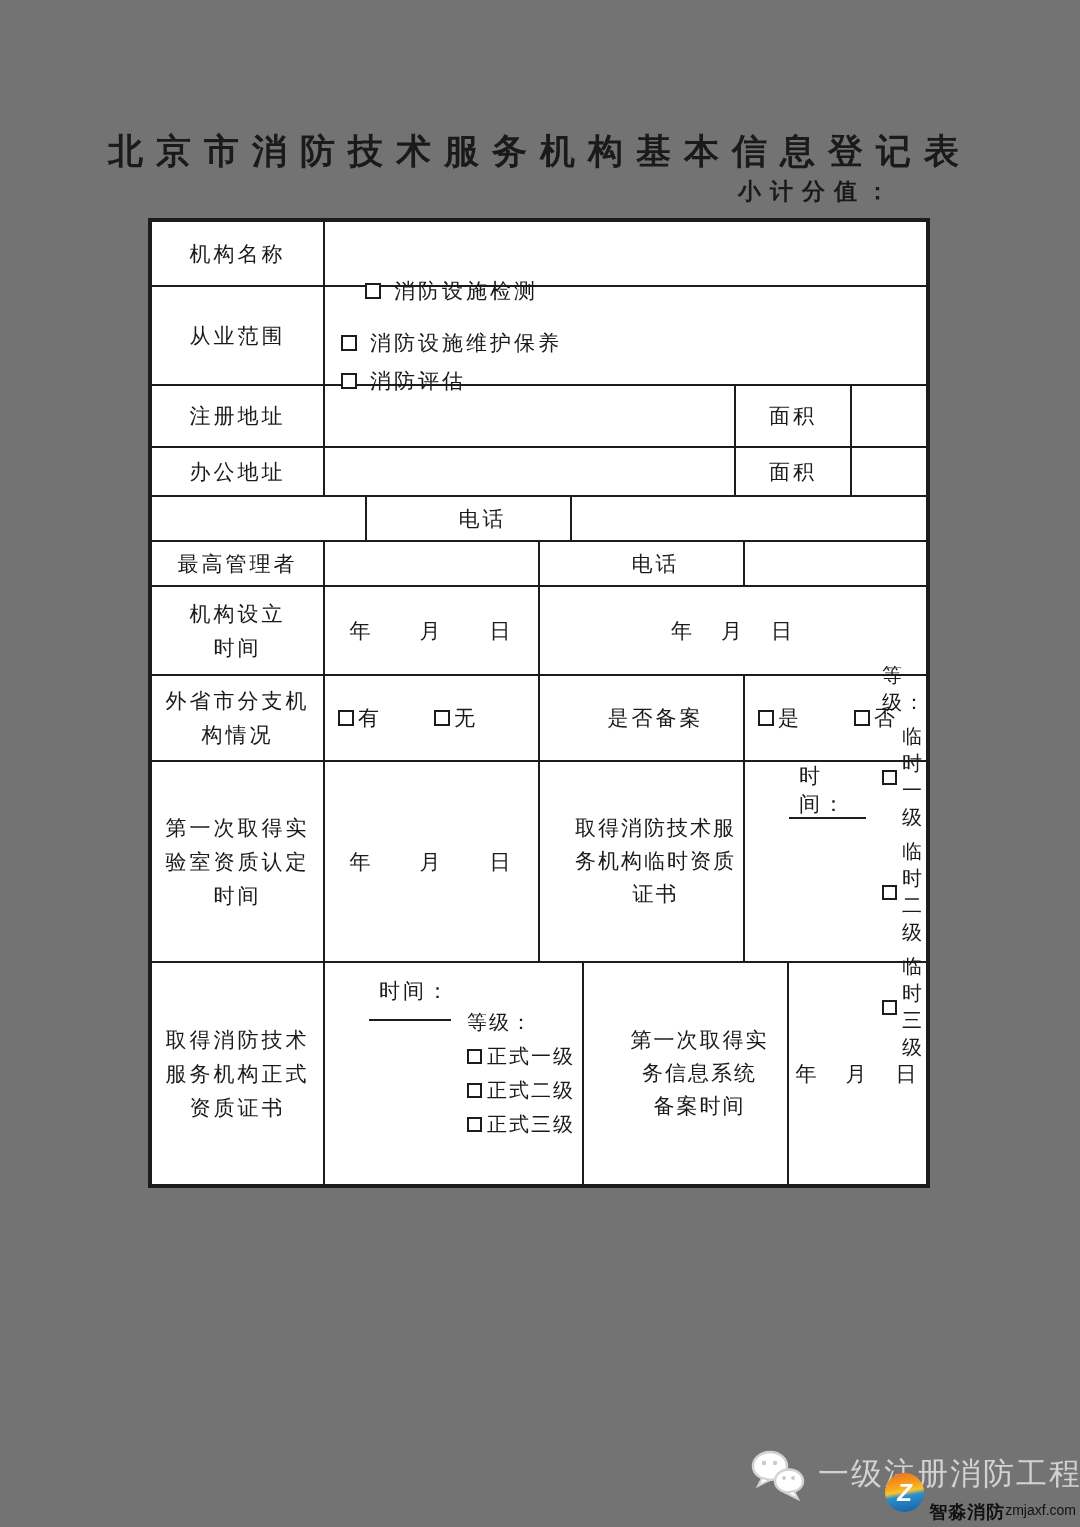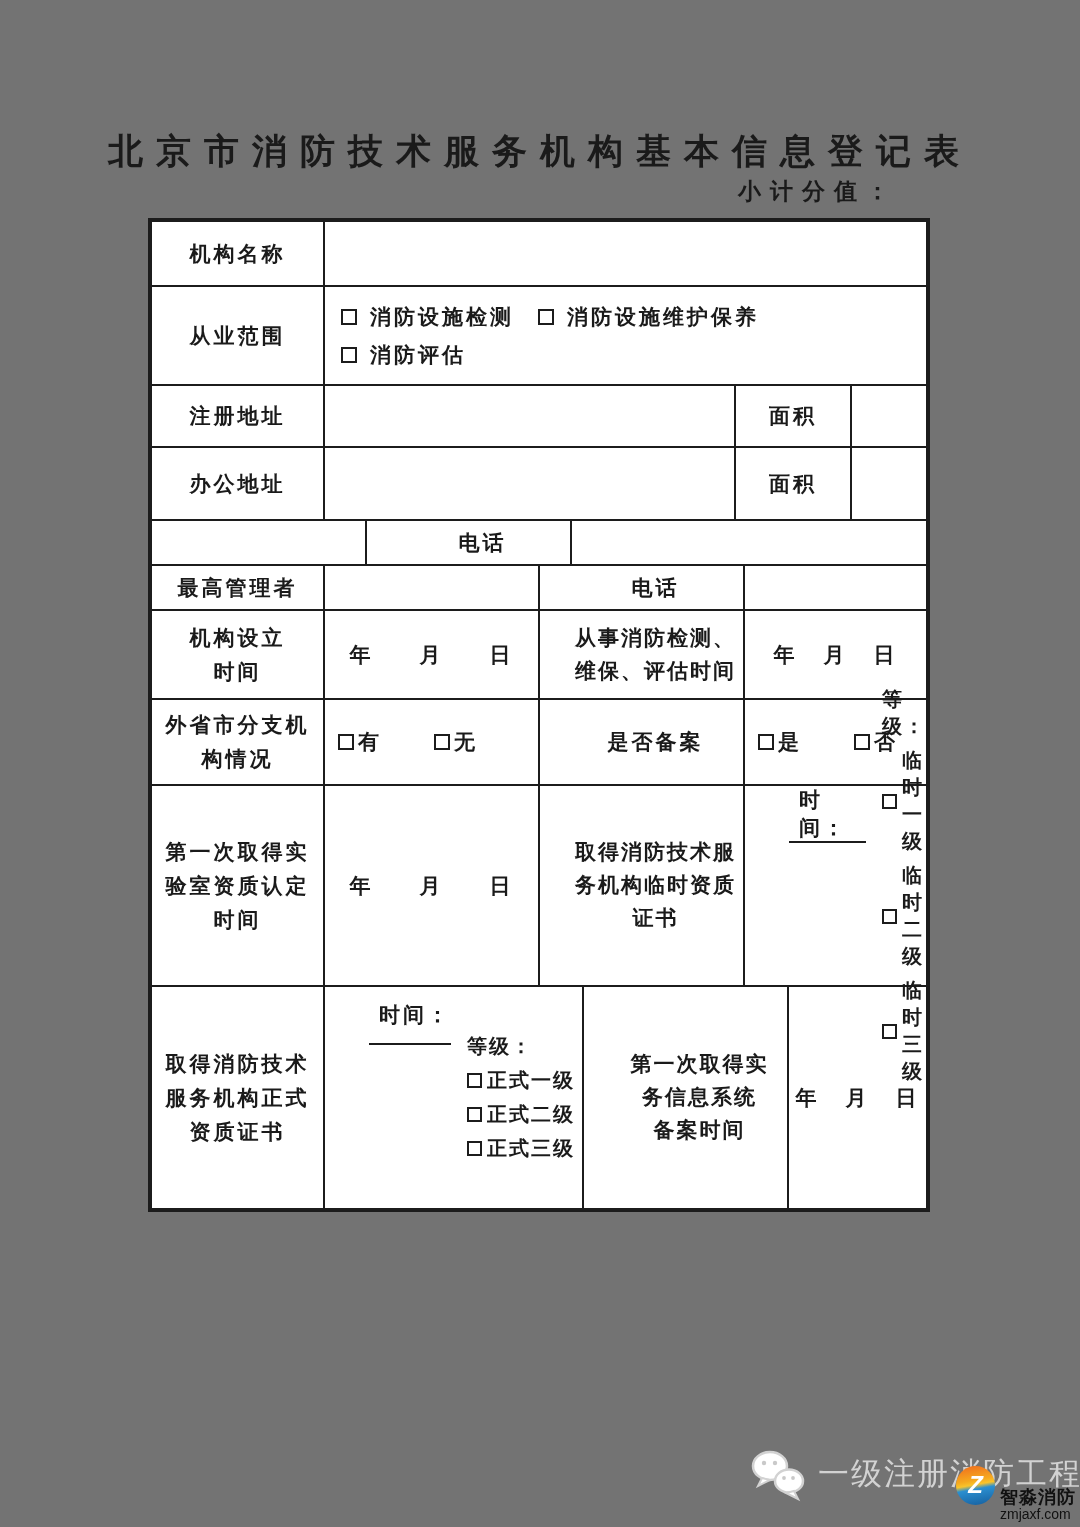--- a/index.html
+++ b/index.html
@@ -3,47 +3,47 @@
 <meta charset="utf-8">
 <style>
   html,body{margin:0;padding:0;background:#fff;}
   .page{position:relative;width:1080px;height:1527px;background:#737373;overflow:hidden;
         font-family:"Liberation Serif","DejaVu Serif",serif;color:#1a1a1a;}
   .doc-title{position:absolute;top:128px;left:0;width:100%;text-align:center;
         font-size:35px;font-weight:bold;letter-spacing:13px;}
   .subtotal{position:absolute;top:176px;right:182px;font-size:23px;font-weight:bold;letter-spacing:9px;}
   
   .tbl{position:absolute;left:148px;top:218px;width:782px;border:4px solid #1c1c1c;
-       box-sizing:border-box;background:#fff;font-size:21px;font-weight:bold;}
+       box-sizing:border-box;background:#fff;font-size:21px;}
   .r{display:flex;border-bottom:2px solid #1c1c1c;box-sizing:border-box;}
   .r:last-child{border-bottom:none;}
   .c{border-right:2px solid #1c1c1c;box-sizing:border-box;display:flex;
      align-items:center;justify-content:center;letter-spacing:3px;}
   .c:last-child{border-right:none;}
   .label-col{flex:0 0 173px;flex-direction:column;text-align:center;line-height:34px;}
   .flex1{flex:1;}
   .col215{flex:0 0 215px;}
   .col205{flex:0 0 205px;padding-left:28px;}
   .col411{flex:0 0 411px;}
   .col116{flex:0 0 116px;}
   .multiline{flex-direction:column;line-height:33px;text-align:center;letter-spacing:2px;}
   
-  .h-r1{height:65px}.h-r2{height:99px}.h-r3{height:62px}.h-r4{height:73px}
+  .h-r1{height:65px}.h-r2{height:99px}.h-r3{height:62px}.h-r4{height:49px}
   .h-r5{height:45px}.h-r6{height:45px}.h-r7{height:89px}.h-r8{height:86px}
   .h-r9{height:201px}.h-r10{height:221px}
   
   .cb{width:16px;height:16px;border:2px solid #1c1c1c;display:inline-block;flex:none;box-sizing:border-box;background:#fff;}
   .cb-sm{width:15px;height:15px;}
   .opt{display:inline-flex;align-items:center;}
   .opt .cb{margin-right:13px;}
   .opt-tight .cb{margin-right:4px;}
   
   .scope-cell{flex-direction:column;align-items:flex-start;justify-content:center;
               padding-left:16px;gap:10px;}
-  .scope-line{display:flex;align-items:flex-start;gap:24px;}
+  .scope-line{display:flex;align-items:center;gap:24px;flex-direction:column;}
   
   .yn-cell{justify-content:flex-start;padding-left:13px;gap:52px;}
   
   .date{display:flex;justify-content:center;align-items:center;width:100%;}
   .date-wide{gap:46px;}
   .date-narrow{gap:26px;}
   
   .split{align-items:stretch;justify-content:flex-start;padding:0;margin-left:44px;}
   .split-top{border-bottom:2px solid #1c1c1c;display:flex;align-items:center;
              padding-left:10px;box-sizing:border-box;letter-spacing:3px;}
@@ -55,21 +55,21 @@
   .grade-item .cb{margin-right:5px;}
   
   .watermark{position:absolute;left:748px;top:1446px;display:flex;align-items:center;color:#d2d2d2;}
   .watermark-text{font-size:31px;letter-spacing:2px;margin-left:8px;white-space:nowrap;}
   .brand-logo{position:absolute;right:4px;bottom:5px;display:flex;align-items:center;}
   .logo-circle{width:39px;height:39px;border-radius:50%;flex:none;
        background:linear-gradient(170deg,#ef6a1e 0%,#f6a91e 38%,#f9c42a 48%,#2b8fd0 58%,#155e9e 100%);
        display:flex;align-items:center;justify-content:center;
        color:#fff;font-weight:bold;font-size:24px;font-style:italic;
        font-family:"Liberation Sans",sans-serif;margin-right:5px;}
-  .logo-text{display:flex;flex-direction:column;line-height:1.05;margin-top:40px;}
+  .logo-text{display:flex;flex-direction:row;line-height:1.05;margin-top:40px;}
   .logo-brand{font-size:18px;font-weight:bold;letter-spacing:1px;color:#111;}
   .logo-domain{font-size:14px;font-weight:normal;color:#111;font-family:"Liberation Sans",sans-serif;}
 </style>
 </head>
 <body>
 
 <div class="page">
 
   <div class="doc-title">北京市消防技术服务机构基本信息登记表</div>
   <div class="subtotal">小计分值：</div>
@@ -134,24 +134,20 @@
       <div class="c label-col">
         <span>机构设立</span>
         <span>时间</span>
       </div>
       <div class="c col215">
         <span class="date date-wide">
           <span>年</span>
           <span>月</span>
           <span>日</span>
         </span>
-      </div>
-      <div class="c col205 multiline">
-        <span>从事消防检测、</span>
-        <span>维保、评估时间</span>
       </div>
       <div class="c flex1">
         <span class="date date-narrow">
           <span>年</span>
           <span>月</span>
           <span>日</span>
         </span>
       </div>
     </div>
 

